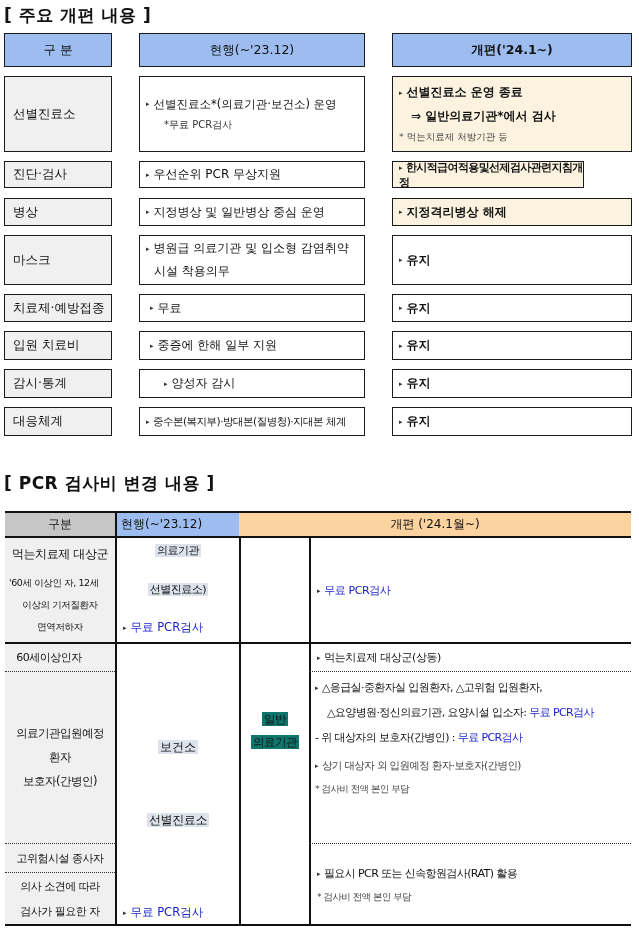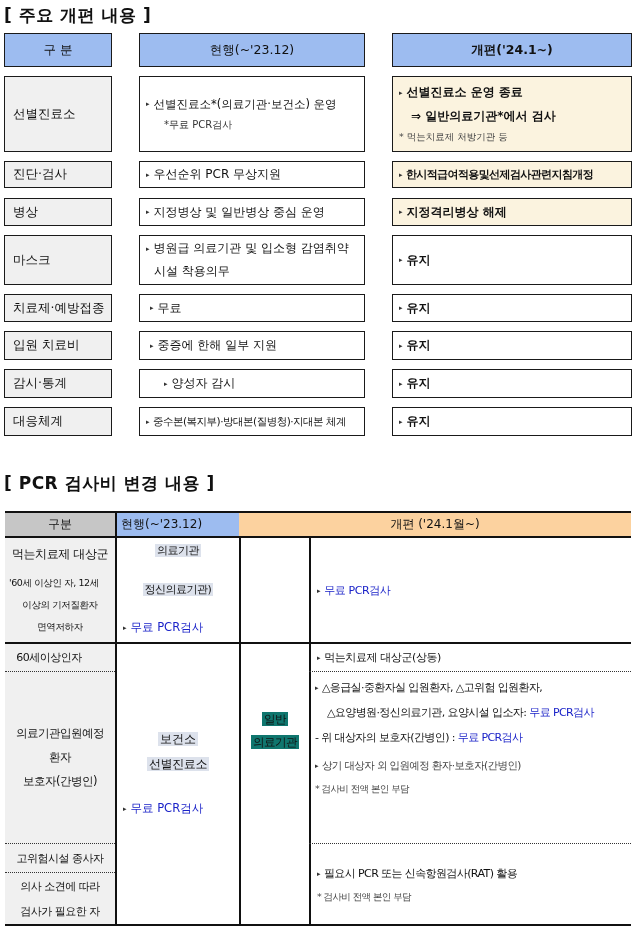--- a/index.html
+++ b/index.html
@@ -50,21 +50,21 @@
 <div class="box new hl col" style="left:392px; top:76px; width:240px; height:76px; font-weight:bold;">
   <div class="bul" style="font-size:12px;">선별진료소 운영 종료</div>
   <div style="margin-left:12px; margin-top:7px; font-size:12px;">⇒ 일반의료기관*에서 검사</div>
   <div class="note" style="margin-top:6px; font-weight:normal;">* 먹는치료제 처방기관 등</div>
 </div>
 
 <div class="box lbl" style="left:4px; top:161px; width:108px; height:27px;">진단·검사</div>
 <div class="box cur" style="left:139px; top:161px; width:226px; height:27px; font-size:12px;">
     <span class="bul">우선순위 PCR 무상지원</span>
   </div>
-<div class="box new hl" style="left:392px; top:161px; width:240px; height:27px; font-size:11px; font-weight:bold; letter-spacing:-0.6px;">
+<div class="box new hl" style="left:392px; top:161px; width:192px; height:27px; font-size:11px; font-weight:bold; letter-spacing:-0.6px;">
     <span class="bul">한시적급여적용및선제검사관련지침개정</span>
   </div>
 
 <div class="box lbl" style="left:4px; top:198px; width:108px; height:28px;">병상</div>
 <div class="box cur" style="left:139px; top:198px; width:226px; height:28px;">
     <span class="bul">지정병상 및 일반병상 중심 운영</span>
   </div>
 <div class="box new hl" style="left:392px; top:198px; width:240px; height:28px; font-weight:bold;">
     <span class="bul">지정격리병상 해제</span>
   </div>
@@ -148,25 +148,25 @@
     <div>보호자(간병인)</div>
   </div>
   <div class="cell center" style="left:0; top:333px; width:110px; height:28px; font-size:11px; letter-spacing:-0.5px;">고위험시설 종사자</div>
   <div class="cell center" style="left:0; top:362px; width:110px; height:51px; font-size:11px; letter-spacing:-0.5px;">
     <div style="margin-bottom:10px;">의사 소견에 따라</div>
     <div>검사가 필요한 자</div>
   </div>
 
   <div class="cell" style="left:112px; top:28px; width:122px; height:102px; justify-content:space-between; padding:4px 0 6px 0;">
     <div style="align-self:center; font-size:11px; letter-spacing:-0.5px;"><span class="hlgray">의료기관</span></div>
-    <div style="align-self:center; font-size:11px; letter-spacing:-0.5px;"><span class="hlgray">정신의료기관)</span></div>
+    <div style="align-self:center; font-size:11px; letter-spacing:-0.5px;"><span class="hlgray">선별진료소)</span></div>
     <div class="blue bul" style="padding-left:6px; font-size:11.5px;">무료 PCR검사</div>
   </div>
 
-  <div class="cell" style="left:112px; top:220px; width:122px; height:110px; justify-content:flex-start;">
+  <div class="cell" style="left:112px; top:228px; width:122px; height:110px; justify-content:flex-start;gap:48px;">
     <div style="align-self:center; font-size:12px; margin-bottom:8px;"><span class="hlgray">보건소</span></div>
     <div style="align-self:center; font-size:12px; letter-spacing:-0.4px;"><span class="hlgray">선별진료소</span></div>
     <div class="blue bul" style="padding-left:6px; font-size:11.5px; margin-top:28px;">무료 PCR검사</div>
   </div>
 
   <div class="cell center" style="left:236px; top:190px; width:68px; height:60px; font-size:11.5px; letter-spacing:-0.5px;">
     <div style="margin-bottom:8px;"><span class="hlyel">일반</span></div>
     <div><span class="hlyel">의료기관</span></div>
   </div>
 

